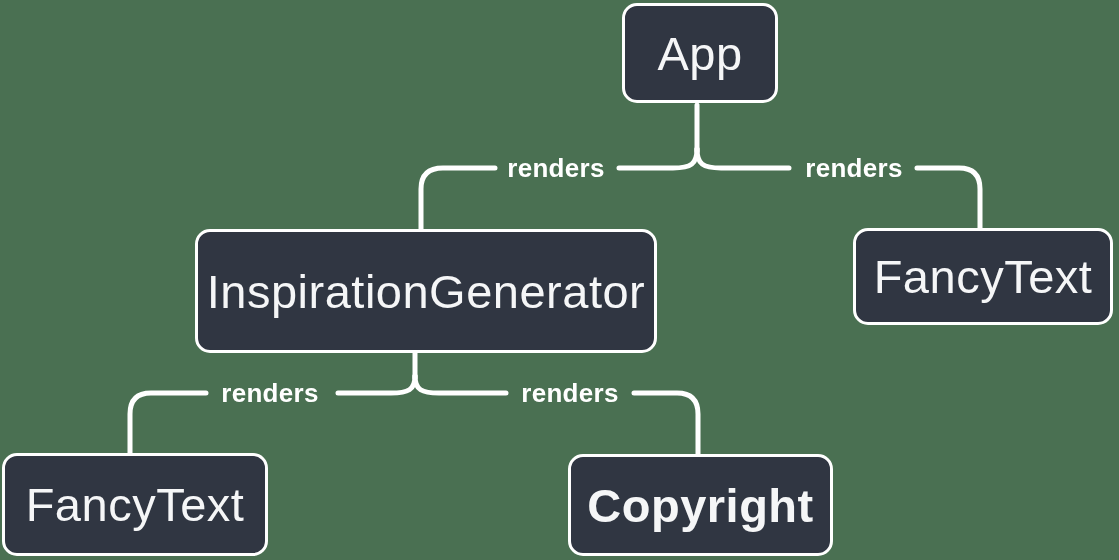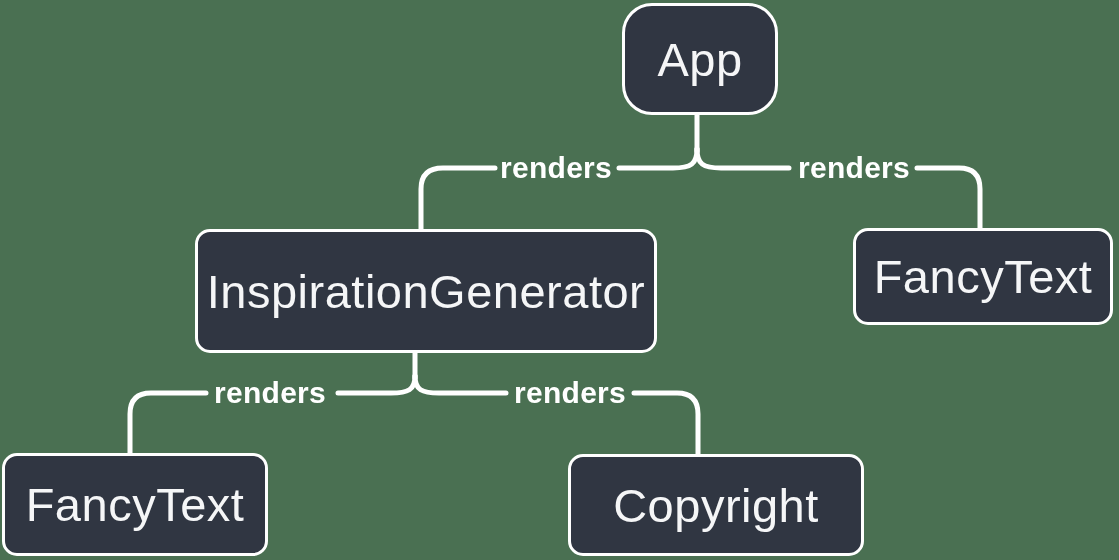--- a/index.html
+++ b/index.html
@@ -35,30 +35,30 @@
     justify-content: center;
     background: var(--node-fill, #303642);
     border: 3.5px solid var(--node-border, #FFFFFF);
     border-radius: 15px;
     color: var(--node-text, #F5F6F7);
     font-size: 47px;
     font-weight: 400;
     letter-spacing: 0.5px;
     white-space: nowrap;
   }
-  .node-app        { left: 622px; top: 3px;   width: 156px; height: 112px; border-radius: 30px; }
+  .node-app        { left: 622px; top: 3px;   width: 156px; height: 100px; }
   .node-ig         { left: 195px; top: 229px; width: 462px; height: 124px; }
   .node-ft-right   { left: 853px; top: 228px; width: 260px; height: 97px;  }
   .node-ft-left    { left: 2px;   top: 453px; width: 266px; height: 103px; }
-  .node-copyright  { left: 568px; top: 454px; width: 296px; height: 102px; }
+  .node-copyright  { left: 568px; top: 454px; width: 265px; height: 102px; font-weight: bold; }
   .edge-label {
     position: absolute;
     transform: translate(-50%, -50%);
     color: var(--edge-label-text, #FFFFFF);
-    font-size: 30px;
+    font-size: 26px;
     font-weight: 700;
     letter-spacing: 0.3px;
     white-space: nowrap;
   }
   .edge-label-1 { left: 556px; top: 168px; }
   .edge-label-2 { left: 854px; top: 168px; }
   .edge-label-3 { left: 270px; top: 393px; }
   .edge-label-4 { left: 570px; top: 393px; }
 </style>
 </head>

